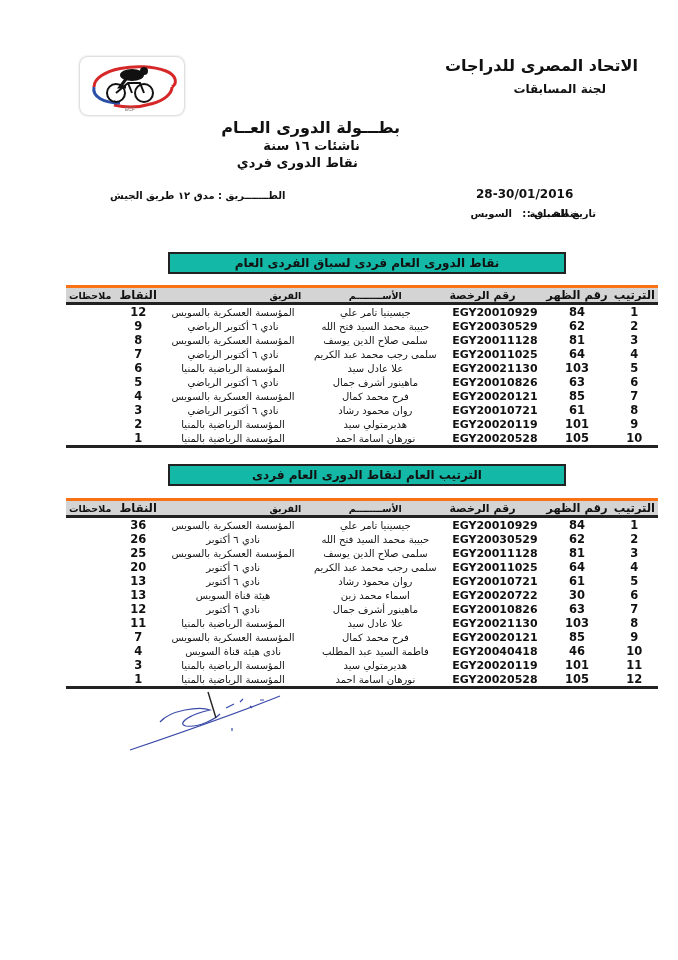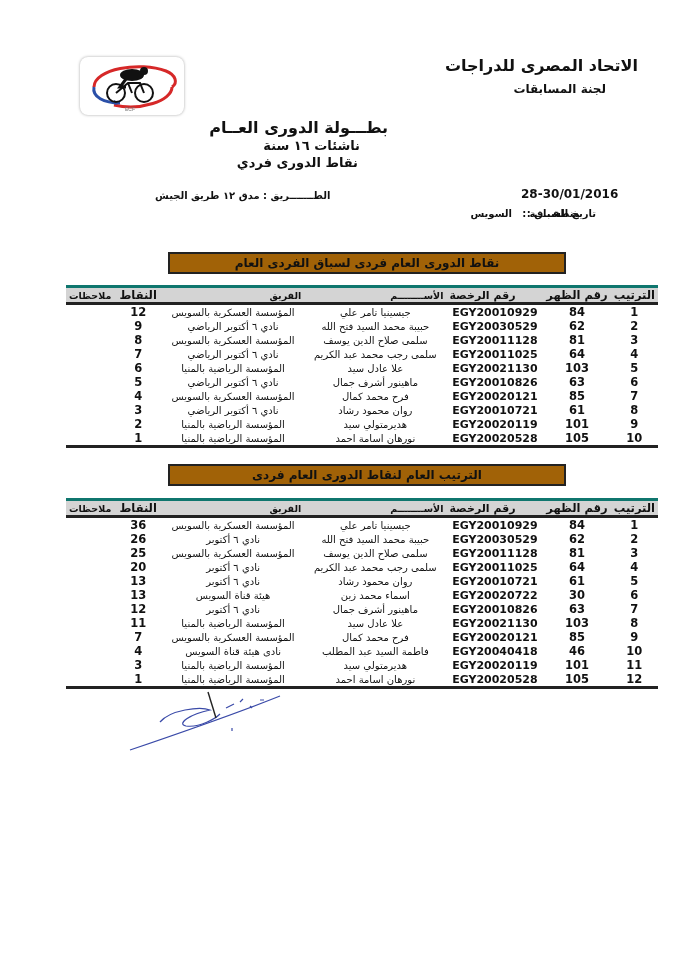--- a/index.html
+++ b/index.html
@@ -7,51 +7,51 @@
   body { position: relative; font-family: "DejaVu Sans", "Liberation Sans", sans-serif; color: #111; }
   .abs { position: absolute; }
 
   .org-name { right: 40px; top: 56px; font-size: 16px; font-weight: bold; direction: rtl; white-space: nowrap; margin-left: 9px; }
   .org-sub  { right: 72px; top: 82px; font-size: 12px; font-weight: bold; direction: rtl; white-space: nowrap; }
 
   .logo { left: 80px; top: 57px; width: 104px; height: 58px; border-radius: 8px; background: #fff;
           box-shadow: 0 0 3px rgba(0,0,0,0.35); }
   .logo svg { width: 100%; height: 100%; }
 
-  .title1 { left: 228px; top: 118px; width: 160px; text-align: left; font-size: 16px; font-weight: bold; direction: rtl; white-space: nowrap; }
+  .title1 { left: 240px; top: 118px; width: 160px; text-align: left; font-size: 16px; font-weight: bold; direction: rtl; white-space: nowrap; }
   .title2 { left: 240px; top: 138px; width: 120px; text-align: right; font-size: 13px; font-weight: bold; direction: rtl; white-space: nowrap; }
   .title3 { left: 240px; top: 155px; width: 118px; text-align: right; font-size: 13px; font-weight: bold; direction: rtl; white-space: nowrap; }
 
-  .meta { font-size: 10px; font-weight: bold; direction: rtl; white-space: nowrap; margin-left: 45px; }
+  .meta { font-size: 10px; font-weight: bold; direction: rtl; white-space: nowrap; }
   .meta-date-label { right: 82px; top: 208px; }
   .meta-date-value { left: 476px; top: 187px; font-size: 12px; direction: ltr; }
   .meta-region-label { right: 98px; top: 208px; }
   .meta-region-value { right: 166px; top: 208px; }
   .meta-road { left: 110px; top: 190px; }
 
-  .section-banner { left: 168px; width: 398px; height: 22px; background: #a16207; border: 2px solid #222;
+  .section-banner { left: 168px; width: 398px; height: 22px; background: #14b8a6; border: 2px solid #222;
                     text-align: center; font-size: 12px; font-weight: bold; line-height: 18px; direction: rtl; }
 
   table.results { position: absolute; left: 66px; width: 592px; border-collapse: collapse; direction: rtl; }
   table.results thead tr { background: #d4d4d4; }
   table.results th { font-size: 9.5px; font-weight: bold; height: 14px; padding: 0 3px; white-space: nowrap;
-                     border-top: 3px solid #0f766e; border-bottom: 3px solid #222; }
+                     border-top: 3px solid #f97316; border-bottom: 3px solid #222; }
   table.results td { font-size: 10px; height: 13.4px; padding: 0 3px; white-space: nowrap; text-align: center; }
   table.results tbody tr:last-child td { border-bottom: 3px solid #222; }
   .c-rank { width: 34px; font-size: 11.5px !important; font-weight: bold; }
   .c-bib { width: 60px; font-size: 11.5px !important; font-weight: bold; margin-left: 28px; }
   .c-lic { width: 100px; font-size: 11px !important; font-weight: bold; direction: ltr; }
   .c-name { width: 150px; }
   .c-team { width: 150px; }
   .c-pts { width: 50px; font-size: 11.5px !important; font-weight: bold; }
   .c-notes { width: 48px; }
   th.c-rank { text-align: right; }
   th.c-bib { text-align: center; }
   th.c-lic { text-align: left; direction: rtl; }
-  th.c-name { text-align: right; padding-right: 10px; }
+  th.c-name { text-align: center; padding-right: 10px; }
   th.c-team { text-align: right; padding-right: 50px; }
   th.c-notes { text-align: left; }
 
   .signature { left: 120px; top: 688px; width: 180px; height: 70px; }
 </style>
 </head>
 <body>
 
 <div class="abs org-name">الاتحاد المصرى للدراجات</div>
 <div class="abs org-sub">لجنة المسابقات</div>

